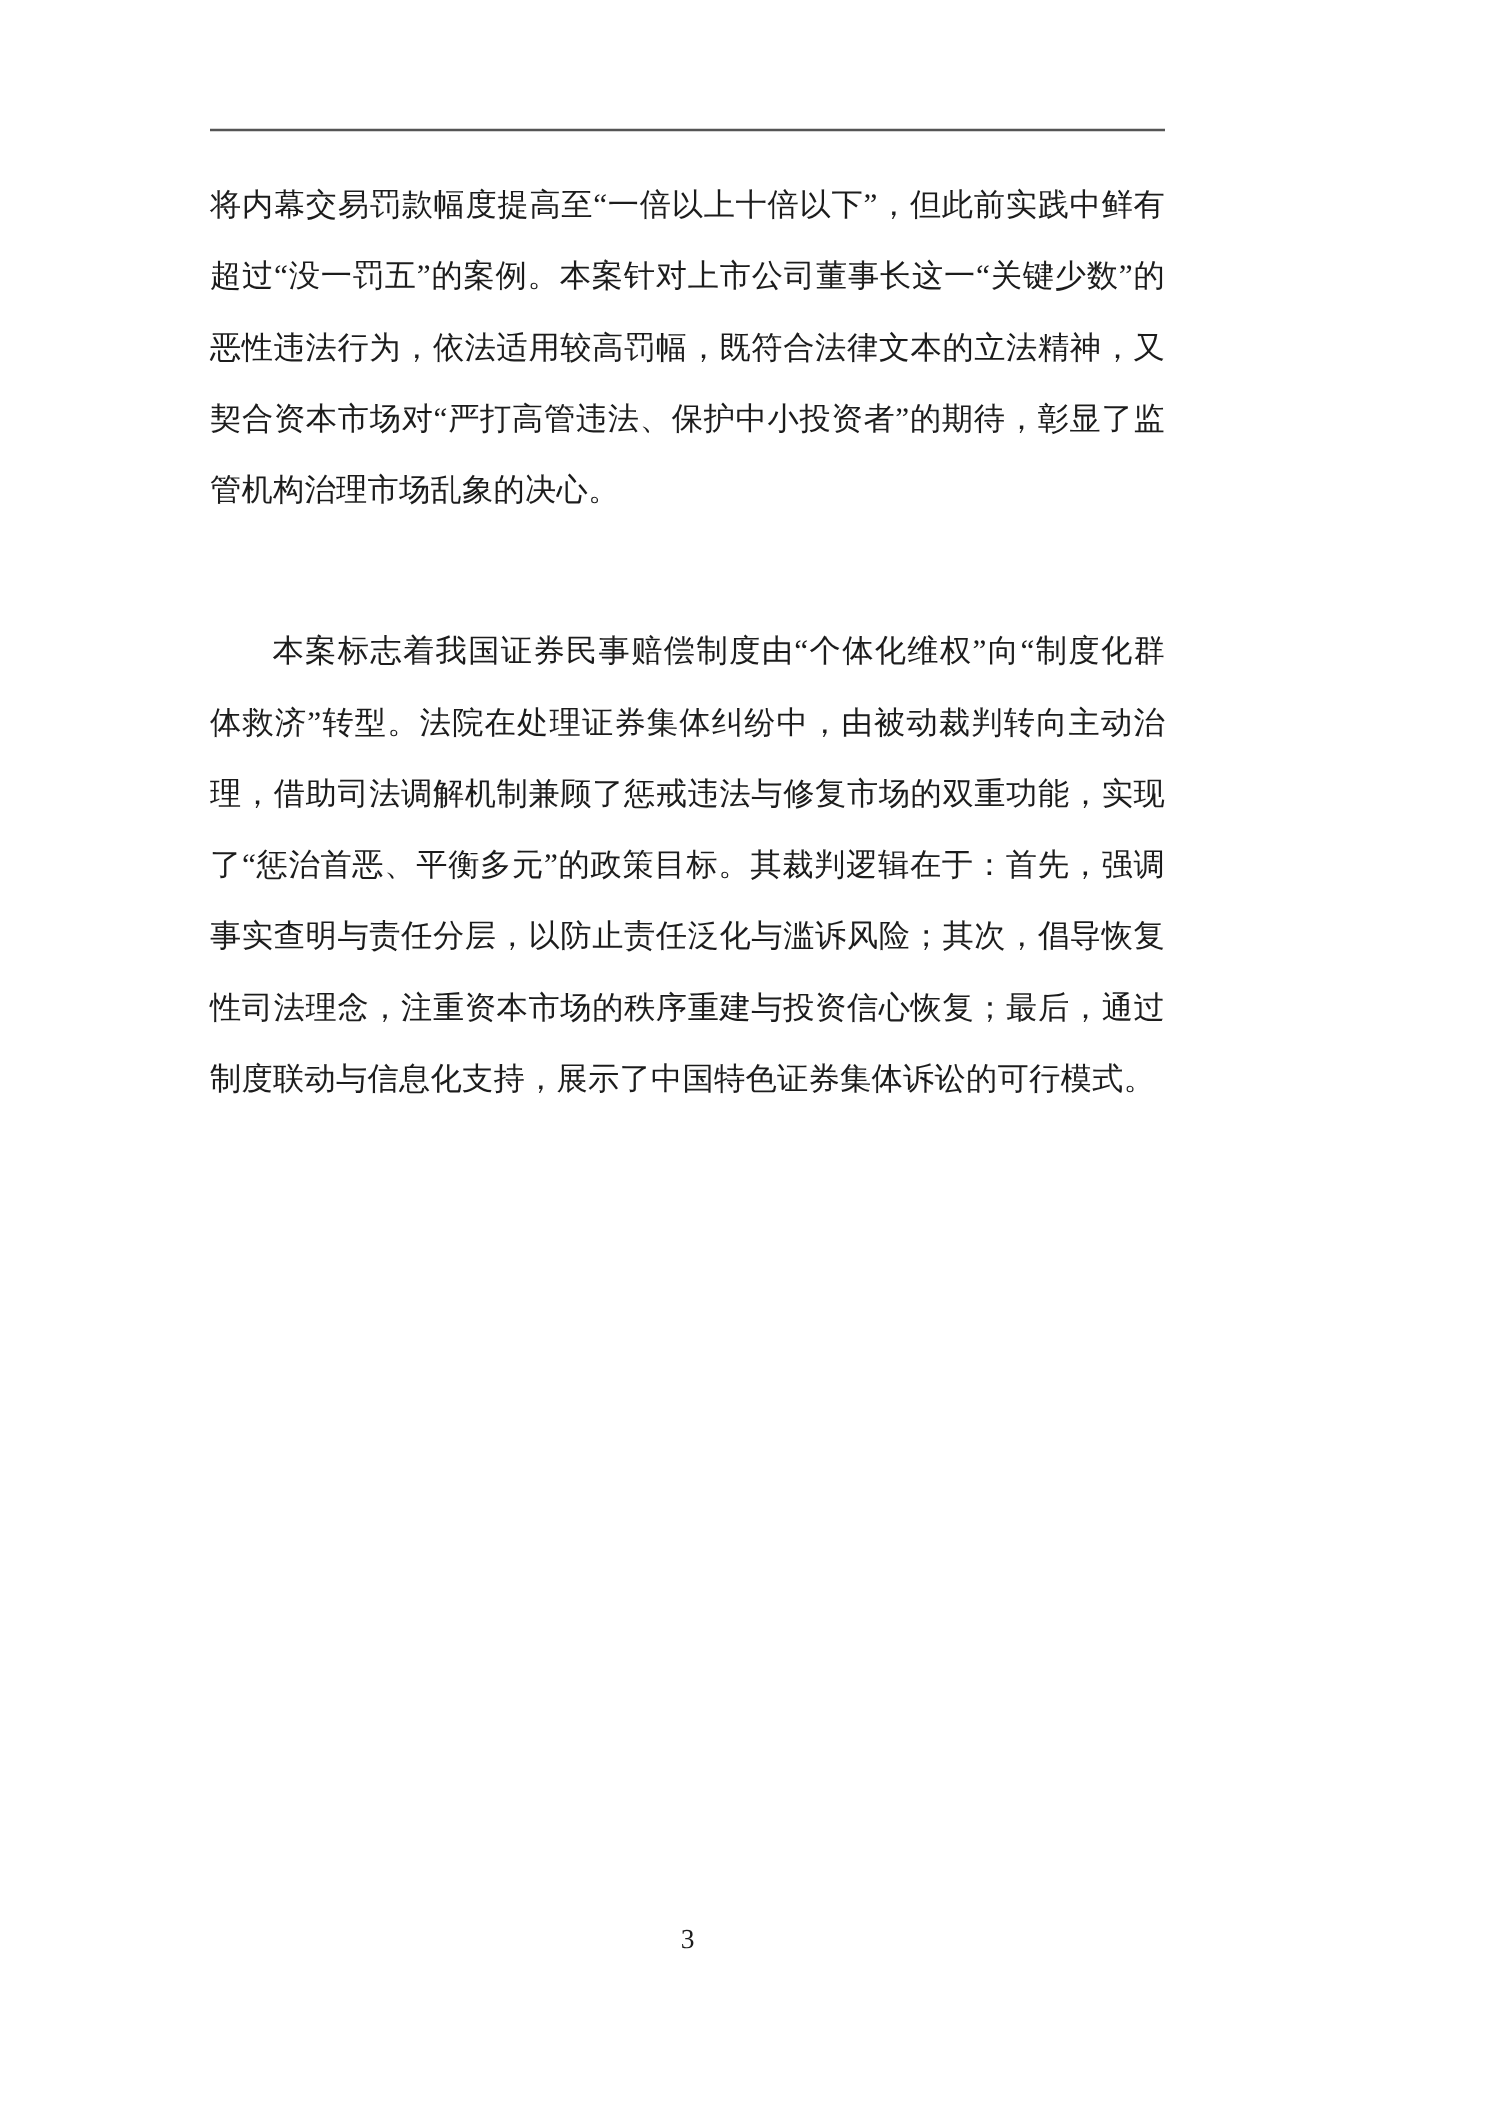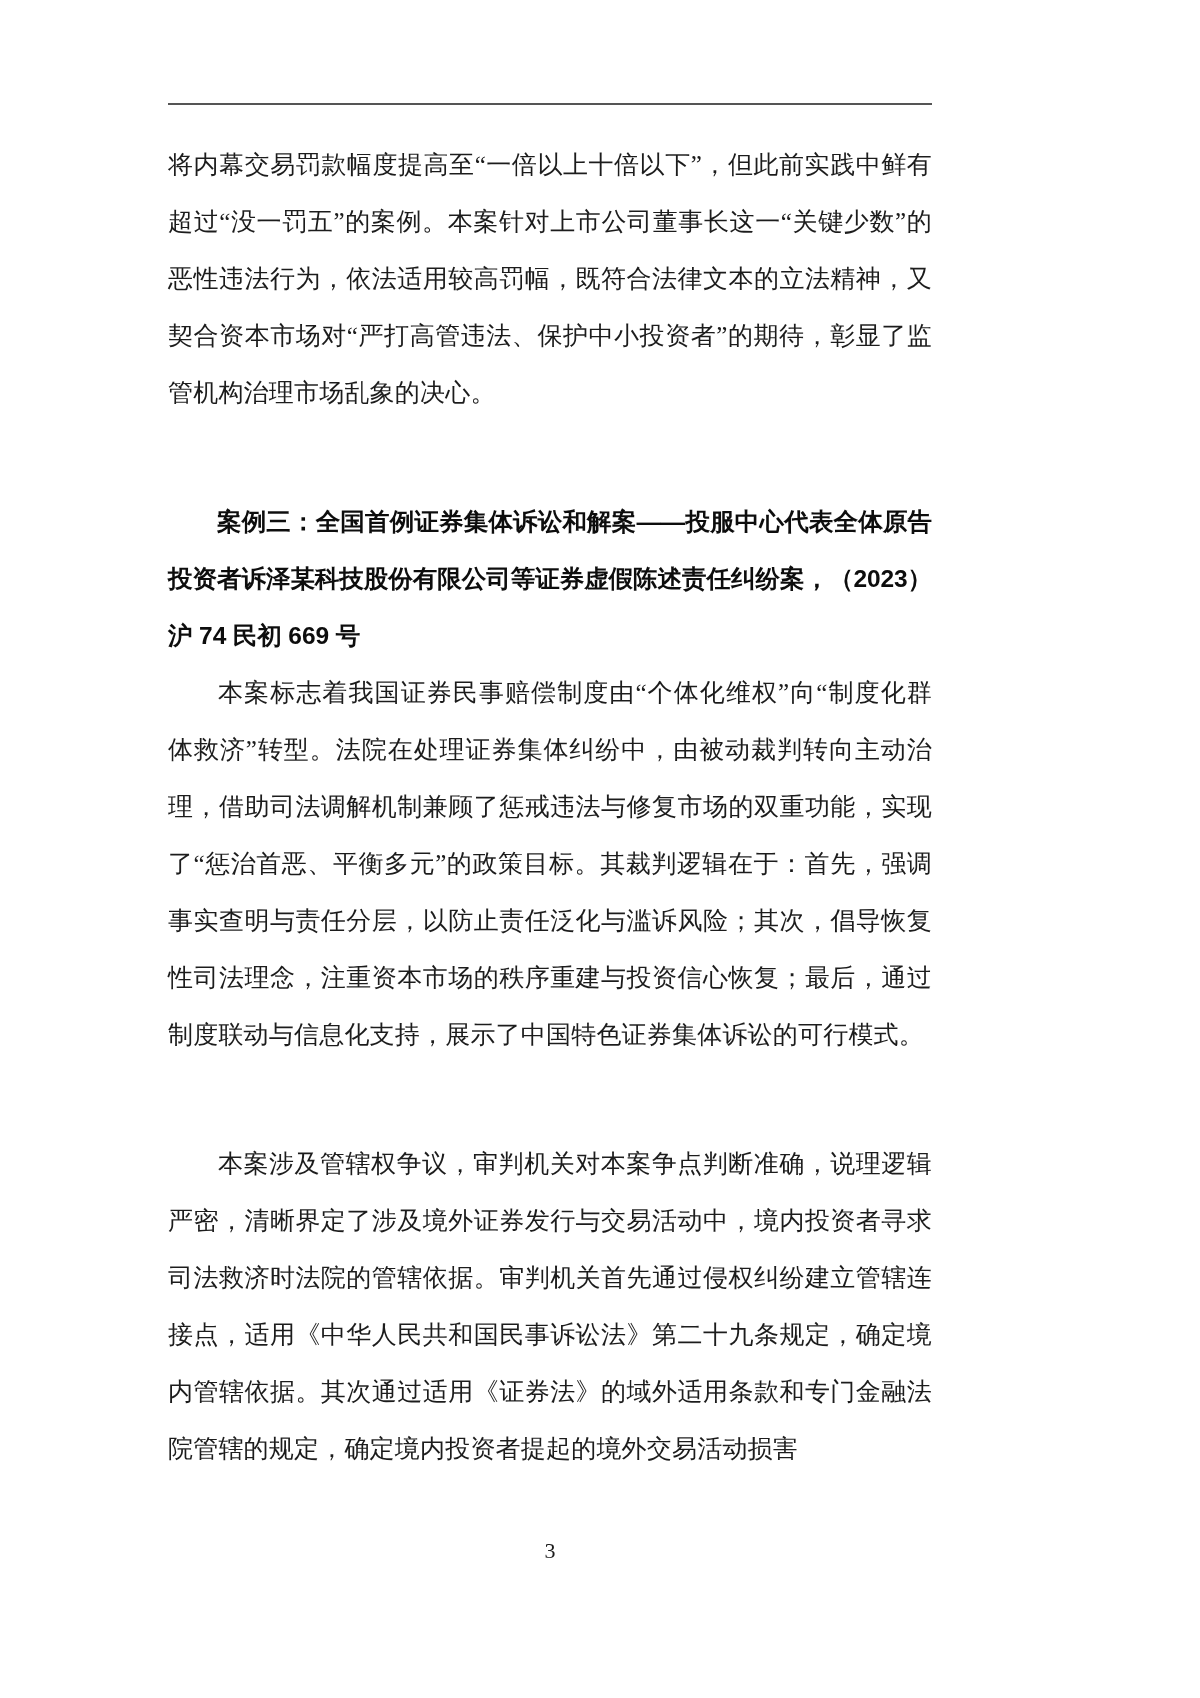--- a/index.html
+++ b/index.html
@@ -81,27 +81,25 @@
   <div class="content">
 
     <div class="header-rule"></div>
 
     <div class="body-area">
 
       <p class="">将内幕交易罚款幅度提高至“一倍以上十倍以下”，但此前实践中鲜有超过“没一罚五”的案例。本案针对上市公司董事长这一“关键少数”的恶性违法行为，依法适用较高罚幅，既符合法律文本的立法精神，又契合资本市场对“严打高管违法、保护中小投资者”的期待，彰显了监管机构治理市场乱象的决心。</p>
 
       <div class="gap-lg"></div>
 
-      <p class="heading">案例三：全国首例证券集体诉讼和解案——投服中心代表全体原告投资者诉泽某科技股份有限公司等证券虚假陈述责任纠纷案，（2023）沪 74 民初 669 号</p>
 
       <p class="indent">本案标志着我国证券民事赔偿制度由“个体化维权”向“制度化群体救济”转型。法院在处理证券集体纠纷中，由被动裁判转向主动治理，借助司法调解机制兼顾了惩戒违法与修复市场的双重功能，实现了“惩治首恶、平衡多元”的政策目标。其裁判逻辑在于：首先，强调事实查明与责任分层，以防止责任泛化与滥诉风险；其次，倡导恢复性司法理念，注重资本市场的秩序重建与投资信心恢复；最后，通过制度联动与信息化支持，展示了中国特色证券集体诉讼的可行模式。</p>
 
       <div class="gap-lg"></div>
 
 
-      <p class="indent">本案涉及管辖权争议，审判机关对本案争点判断准确，说理逻辑严密，清晰界定了涉及境外证券发行与交易活动中，境内投资者寻求司法救济时法院的管辖依据。审判机关首先通过侵权纠纷建立管辖连接点，适用《中华人民共和国民事诉讼法》第二十九条规定，确定境内管辖依据。其次通过适用《证券法》的域外适用条款和专门金融法院管辖的规定，确定境内投资者提起的境外交易活动损害</p>
 
     </div>
 
     <div class="page-number">3</div>
 
   </div>
 </div>
 
 </body></html>

